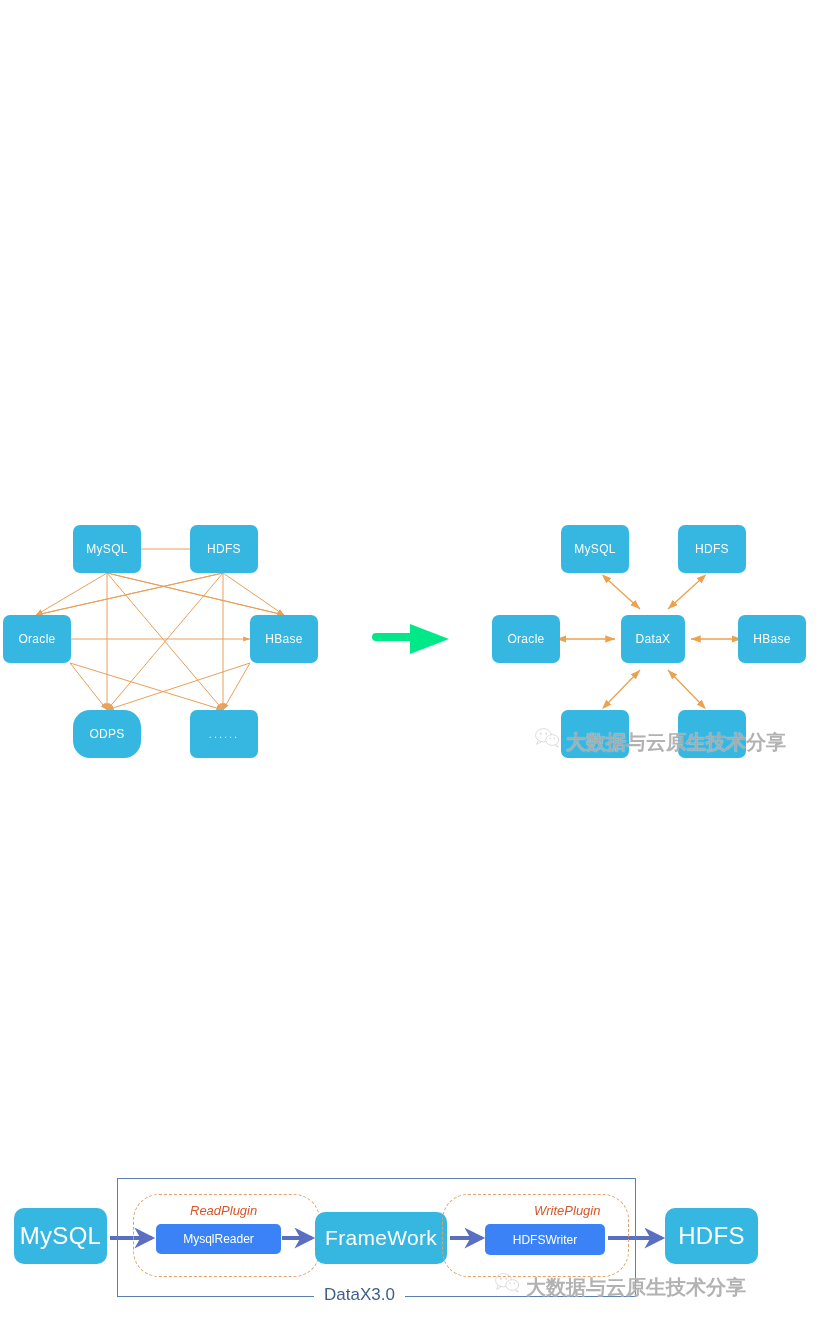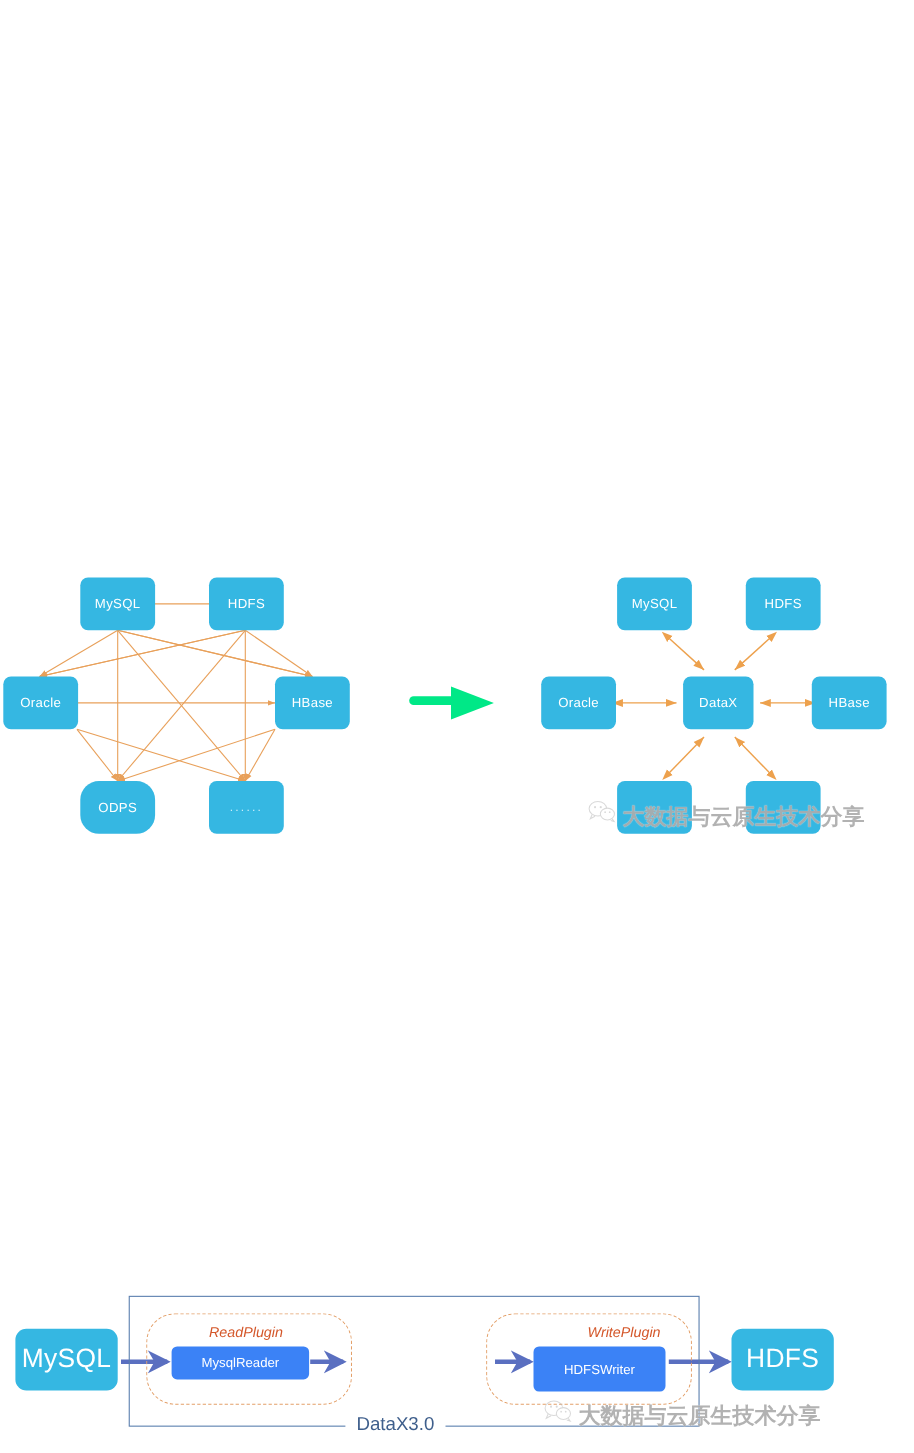--- a/index.html
+++ b/index.html
@@ -223,24 +223,27 @@
   <div class="node lg" style="left:14px;top:1208px;width:93px;height:56px;">
     <span>MySQL</span>
   </div>
 
   <div class="dashbox" style="left:133px;top:1194px;width:187px;height:83px;"></div>
   <div class="dashlabel" style="left:190px;top:1203px;">ReadPlugin</div>
   <div class="plugin" style="left:156px;top:1224px;width:125px;height:30px;">
     <span>MysqlReader</span>
   </div>
 
+  <div class="node mid" style="left:315px;top:1212px;width:132px;height:52px;">
+    <span>FrameWork</span>
+  </div>
 
   <div class="dashbox" style="left:442px;top:1194px;width:187px;height:83px;"></div>
   <div class="dashlabel" style="left:498px;top:1203px;margin-left:36px;">WritePlugin</div>
-  <div class="plugin" style="left:485px;top:1224px;width:120px;height:41px;">
+  <div class="plugin" style="left:485px;top:1224px;width:120px;height:31px;">
     <span>HDFSWriter</span>
   </div>
 
   <div class="node lg" style="left:665px;top:1208px;width:93px;height:56px;">
     <span>HDFS</span>
   </div>
 
   <div class="watermark" style="left:494px;top:1262px;">
     <svg class="wm-logo" viewBox="0 0 30 24">
       <ellipse cx="11" cy="10" rx="9.2" ry="7.6" fill="none" stroke="#bdbdbd" stroke-width="1.1"></ellipse>

